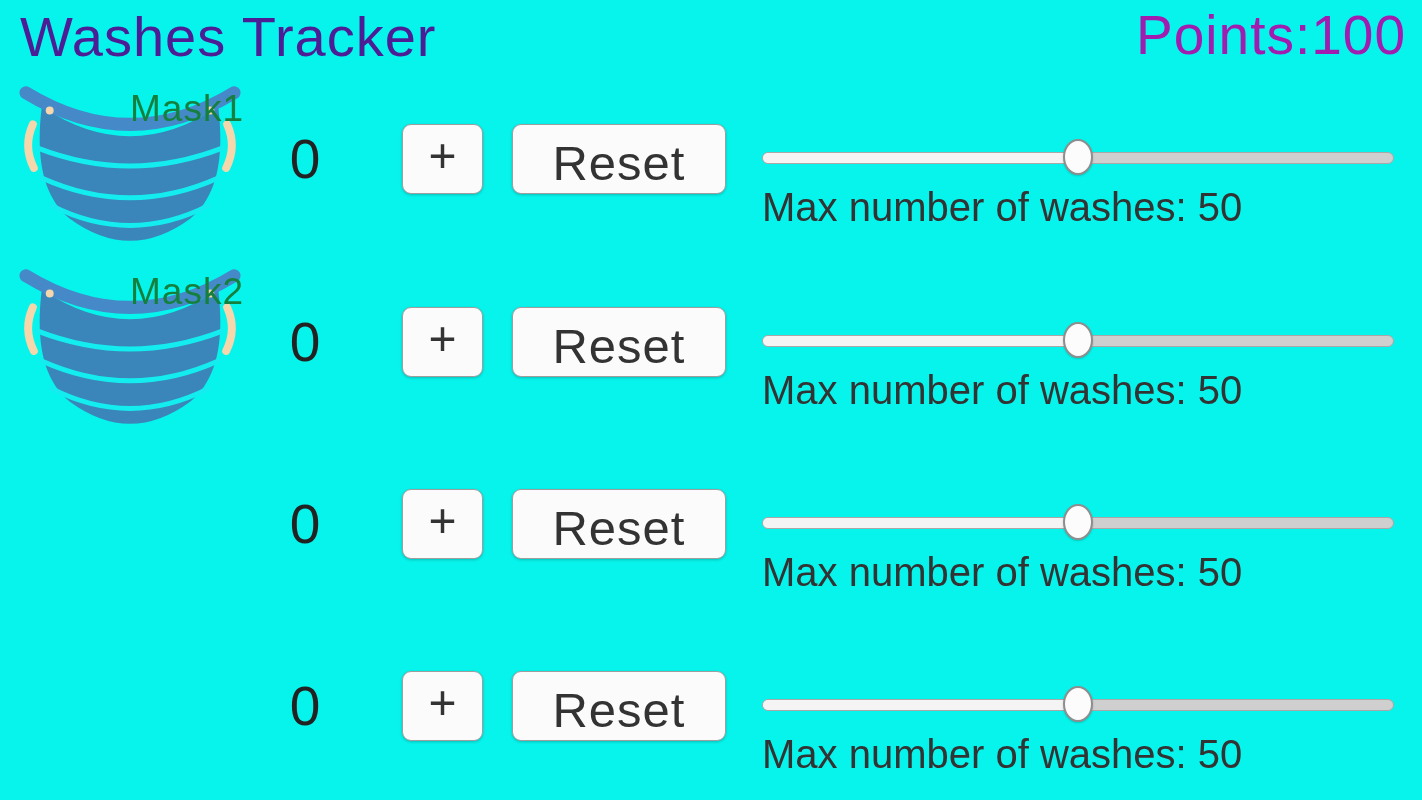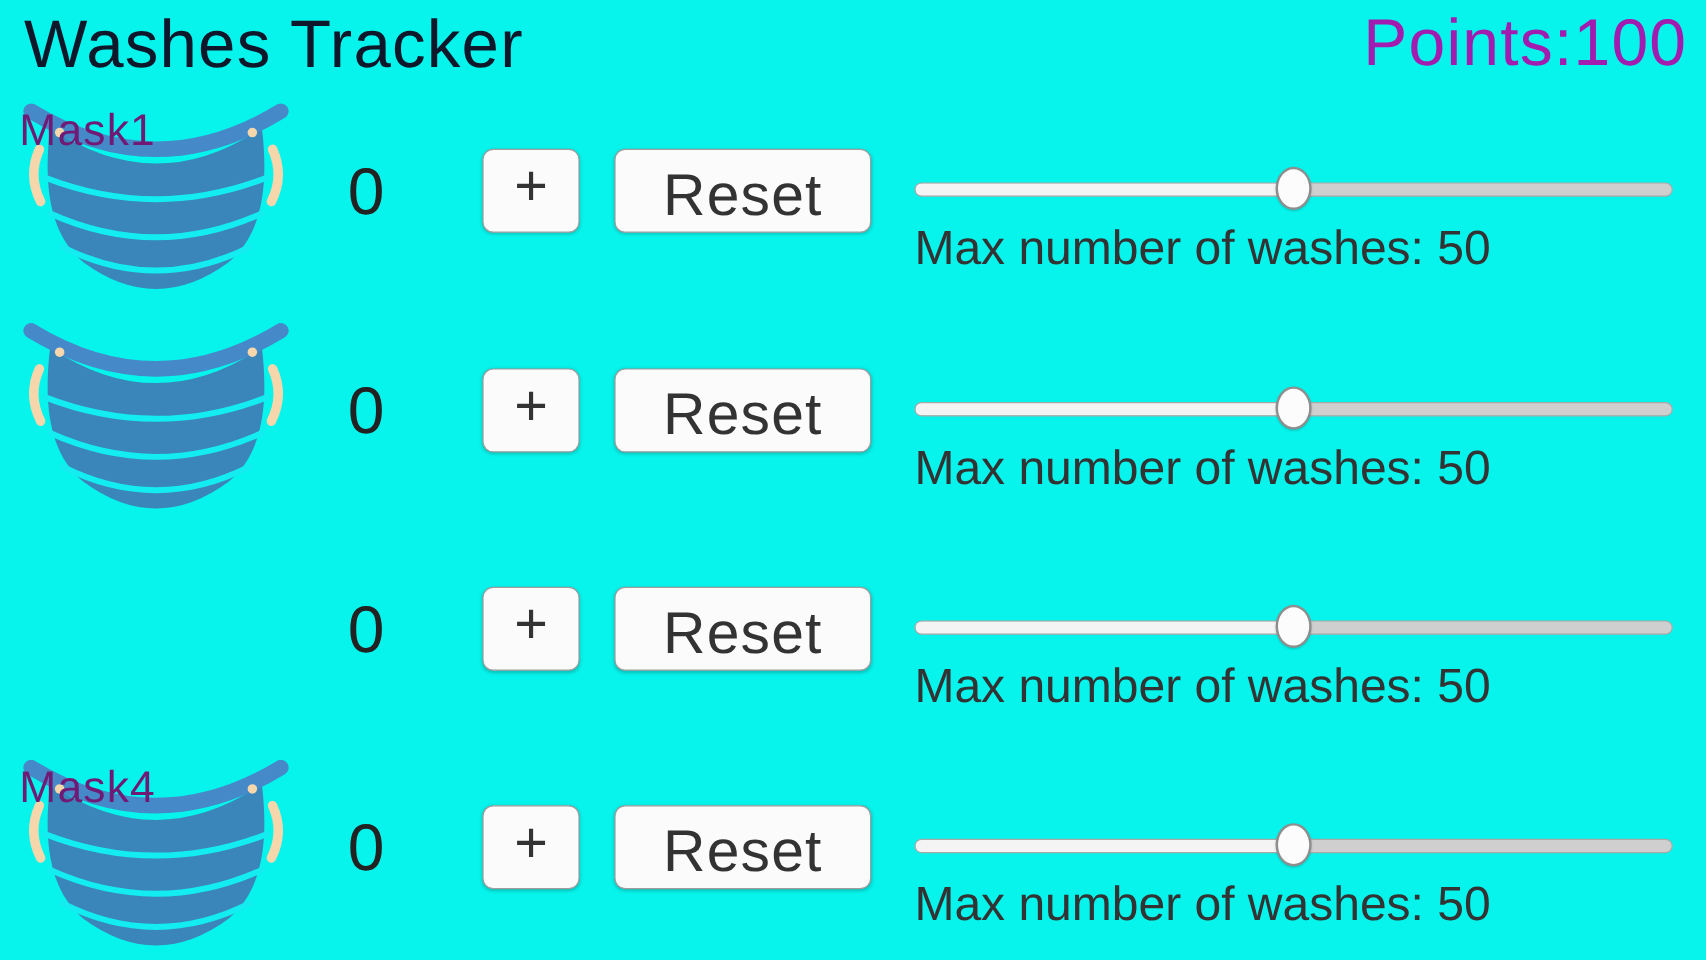--- a/index.html
+++ b/index.html
@@ -7,37 +7,37 @@
     width:1422px;height:800px;
     background:#07F4EC;
     font-family:"Liberation Sans", sans-serif;
     color:#333;
     overflow:hidden;
     position:relative;
   }
   
   .title{
     position:absolute;left:20px;top:6px;
-    font-size:56px;line-height:62px;color:#0f172a;
+    font-size:56px;line-height:62px;color:#4c1d95;
     letter-spacing:1px;white-space:nowrap;
   }
   .points{
     position:absolute;right:16px;top:4px;
     font-size:55px;line-height:62px;color:#a21caf;
     white-space:nowrap;letter-spacing:1px;
   }
   
   .row{position:absolute;left:0;width:1422px;height:182px;}
   .row.r1{top:78px}.row.r2{top:261px}.row.r3{top:443px}.row.r4{top:625px}
 
   .maskwrap{position:absolute;left:16px;top:8px;width:228px;height:160px;}
   .maskwrap svg{display:block;width:228px;height:160px;}
   .masklabel{
     position:absolute;left:0;top:-1px;width:100%;
-    text-align:left;font-size:37px;line-height:48px;color:#701a75;
+    text-align:right;font-size:37px;line-height:48px;color:#15803d;
     letter-spacing:1px;
   }
 
   .count{
     position:absolute;left:262px;top:38px;width:86px;height:86px;
     font-size:55px;line-height:86px;text-align:center;color:#222;
   }
 
   button{
     font-family:"Liberation Sans", sans-serif;
@@ -123,20 +123,21 @@
       <path class="loop" d="M17 38 Q7 60 18 82"></path>
       <path class="loop" d="M213 38 Q223 60 212 82"></path>
       <path class="bodyshape" d="M26 20 Q115 80 204 20 C210 70 204 110 176 133 Q115 178 54 133 C26 110 20 70 26 20 Z"></path>
       <path class="pleat" d="M22 62 Q115 98 208 62"></path>
       <path class="pleat" d="M26 92 Q115 132 204 92"></path>
       <path class="pleat" d="M36 120 Q115 160 194 120"></path>
       <path class="band" d="M10 6 Q115 70 220 6"></path>
       <circle class="loopdot" cx="34" cy="24" r="4"></circle>
       <circle class="loopdot" cx="196" cy="24" r="4"></circle>
     </svg>
+    <div class="masklabel">Mask2</div>
   </div>
   <div class="count">0</div>
   <button class="plus">+</button>
   <button class="reset">Reset</button>
   <div class="slider">
     <div class="track">
       <div class="fill" style="width: 50%;"></div>
     </div>
     <div class="thumb" style="left: 50%;"></div>
   </div>
@@ -150,34 +151,20 @@
   <div class="slider">
     <div class="track">
       <div class="fill" style="width: 50%;"></div>
     </div>
     <div class="thumb" style="left: 50%;"></div>
   </div>
   <div class="maxtext">Max number of washes: 50</div>
 </section>
 
 <section class="row r4">
-  <div class="maskwrap">
-    <svg viewBox="0 0 230 160">
-      <path class="loop" d="M17 38 Q7 60 18 82"></path>
-      <path class="loop" d="M213 38 Q223 60 212 82"></path>
-      <path class="bodyshape" d="M26 20 Q115 80 204 20 C210 70 204 110 176 133 Q115 178 54 133 C26 110 20 70 26 20 Z"></path>
-      <path class="pleat" d="M22 62 Q115 98 208 62"></path>
-      <path class="pleat" d="M26 92 Q115 132 204 92"></path>
-      <path class="pleat" d="M36 120 Q115 160 194 120"></path>
-      <path class="band" d="M10 6 Q115 70 220 6"></path>
-      <circle class="loopdot" cx="34" cy="24" r="4"></circle>
-      <circle class="loopdot" cx="196" cy="24" r="4"></circle>
-    </svg>
-    <div class="masklabel">Mask4</div>
-  </div>
   <div class="count">0</div>
   <button class="plus">+</button>
   <button class="reset">Reset</button>
   <div class="slider">
     <div class="track">
       <div class="fill" style="width: 50%;"></div>
     </div>
     <div class="thumb" style="left: 50%;"></div>
   </div>
   <div class="maxtext">Max number of washes: 50</div>

